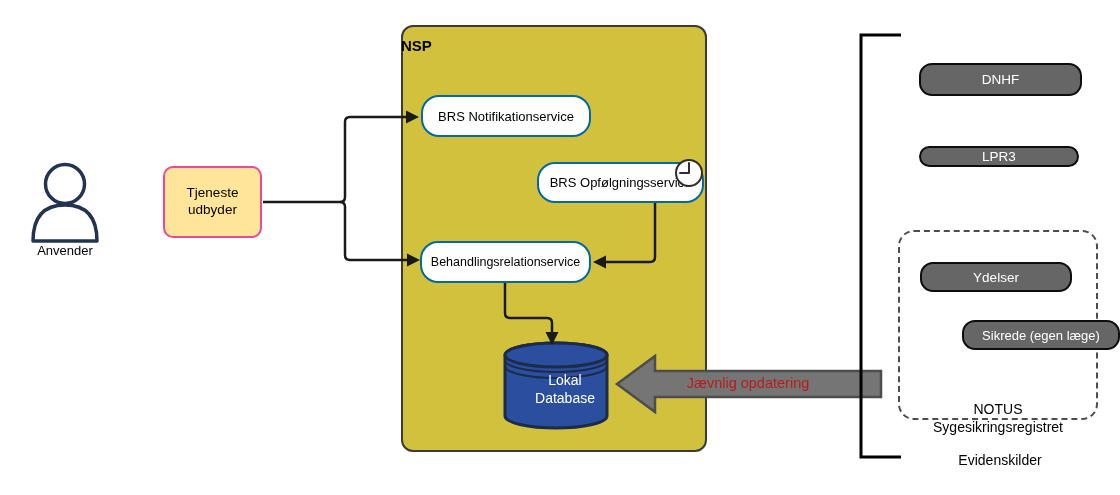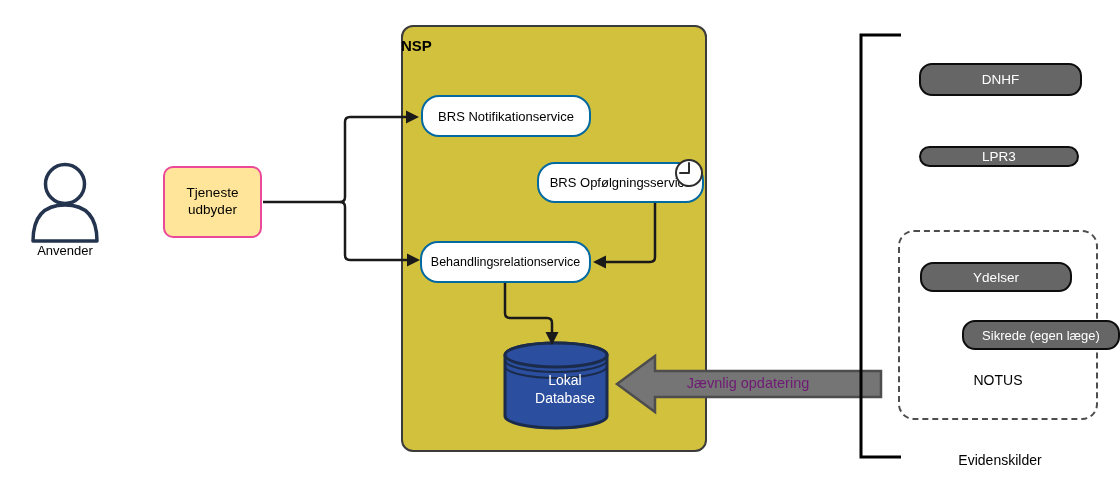--- a/index.html
+++ b/index.html
@@ -31,27 +31,27 @@
     background:#666666;border:2px solid #0d0d0d;border-radius:13px;
     color:#ffffff;font-size:13.5px;z-index:4;
   }
   .dashed-group{
     position:absolute;border:2.5px dashed #4d4d4d;border-radius:16px;
     background:transparent;z-index:2;box-sizing:border-box;
   }
   .plain-label{
     position:absolute;text-align:center;font-size:13px;z-index:4;
   }
-  .two-line{line-height:1.3;font-size:14px;}
+  .two-line{line-height:1.3;font-size:14px;margin-top:29px;}
   .db-label{
     position:absolute;color:#ffffff;font-size:14px;text-align:center;
     line-height:1.3;z-index:6;
   }
   .arrow-label{
-    position:absolute;color:#701a75;font-size:14.5px;text-align:center;
+    position:absolute;color:#b91c1c;font-size:14.5px;text-align:center;
     z-index:6;
   }
   svg.overlay{
     position:absolute;left:0;top:0;width:1120px;height:495px;
     z-index:5;pointer-events:none;
   }
   svg.figure{position:absolute;z-index:3;}
 </style>
 </head>
 <body>
@@ -103,20 +103,21 @@
 
 <div class="dashed-group" style="left:898px;top:230px;width:200px;height:190px;"></div>
 <div class="node source-box" style="left:920px;top:262px;width:152px;height:30px;">
   <span>Ydelser</span>
 </div>
 <div class="node source-box" style="left:920px;top:320px;width:158px;height:30px;font-size:13px;margin-left:42px;">
   <span>Sikrede (egen læge)</span>
 </div>
 <div class="plain-label two-line" style="left:903px;top:371px;width:190px;">
   <div>NOTUS</div>
+  <div>Sygesikringsregistret</div>
 </div>
 
 <div class="plain-label" style="left:920px;top:452px;width:160px;font-size:14px;">Evidenskilder</div>
 
 <svg class="overlay">
 
   <path d="M263 202 L340 202" fill="none" stroke="#1a1a1a" stroke-width="2.5"></path>
   <path d="M340 202 Q345 202 345 197 L345 122 Q345 117 350 117 L406 117" fill="none" stroke="#1a1a1a" stroke-width="2.5"></path>
   <polygon points="419,117 406,110.5 406,123.5" fill="#1a1a1a"></polygon>
   <path d="M340 202 Q345 202 345 207 L345 255 Q345 260 350 260 L407 260" fill="none" stroke="#1a1a1a" stroke-width="2.5"></path>

